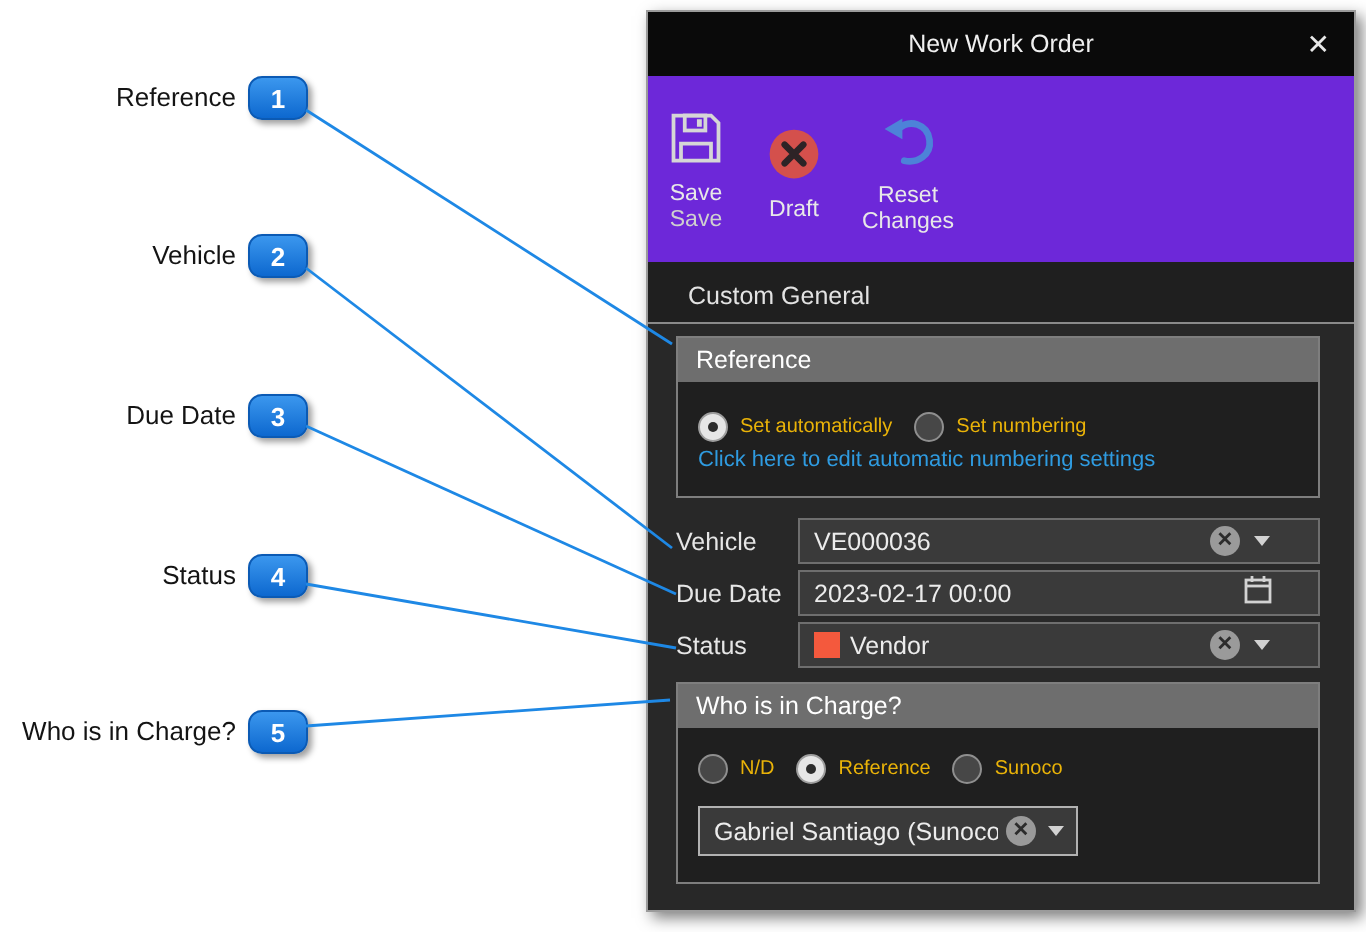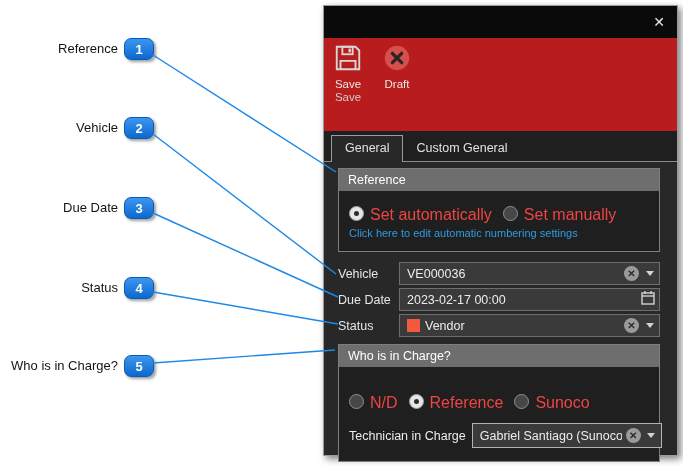--- a/index.html
+++ b/index.html
@@ -22,21 +22,21 @@
           background:#282828;border:1px solid #9b9b9b;
           box-shadow:3px 3px 7px rgba(0,0,0,.5);
           display:flex;flex-direction:column;z-index:10}
   .titlebar{height:32px;background:#0a0a0a;display:flex;align-items:center;
             justify-content:center;position:relative;flex:none}
   .title{color:#f0f0f0;font-size:12.5px}
   .win-close{position:absolute;right:12px;top:0;height:32px;display:flex;
              align-items:center;color:#e8e8e8;font-size:14px}
 
   
-  .ribbon{height:93px;background:#b91c1c;display:flex;align-items:flex-start;
+  .ribbon{height:93px;background:#6d28d9;display:flex;align-items:center;
           padding-left:3px;flex:none}
   .rgroup{display:flex;flex-direction:column}
   .rbtns{display:flex;flex:1;align-items:flex-start}
   .rbtn{display:flex;flex-direction:column;align-items:center;
         padding:5px 3px 0;gap:2px;color:#e8e8e8;font-size:11.5px;
         line-height:1.15;text-align:center}
   .w40{width:42px}.w48{width:50px}.w44{width:46px}.w56{width:58px}
   .rcaption{font-size:11.5px;color:#cfcfcf;text-align:center;padding-bottom:4px}
   .rsep{width:1px;background:#555;margin:4px 2px;flex:none}
 
@@ -46,45 +46,45 @@
   .tab{font-size:12.5px;color:#e2e2e2;padding:5px 13px 6px}
   .tab.active{background:#282828;border:1px solid #9b9b9b;border-bottom:none;
               margin-bottom:-1px;padding-bottom:7px}
 
   
   .content{flex:1;padding:6px 17px 0 14px}
   .groupbox{border:1px solid #7e7e7e}
   .gb-header{height:22px;background:#6e6e6e;color:#fff;font-size:12.5px;
              display:flex;align-items:center;padding-left:9px}
   .gb-body{background:#1f1f1f;padding:15px 10px 12px}
-  .radio-row{display:flex;font-size:16px;color:#ef4444}
+  .radio-row{display:flex;align-items:center;font-size:10px;color:#eab308}
   .radio{width:15px;height:15px;border-radius:50%;background:#474747;
          border:1px solid #8f8f8f;position:relative;flex:none;margin-right:6px}
   .radio.sel{background:#e6e6e6;border-color:#9e9e9e}
   .radio.sel::after{content:"";position:absolute;left:4px;top:4px;width:5px;
                     height:5px;border-radius:50%;background:#2c2c2c}
   .rlabel{margin-right:11px}
   .link{color:#2f9be0;font-size:11px;margin-top:3px}
 
   .field-row{display:flex;align-items:center;margin-top:3px}
   .field-row.first{margin-top:10px}
   .field-label{width:61px;font-size:12.5px;color:#e6e6e6;flex:none}
   .field{flex:1;height:23px;background:#3a3a3a;border:1px solid #6e6e6e;
-         display:flex;align-items:center;padding:0 3px 0 7px;
+         display:flex;align-items:center;padding:0 22px 0 7px;
          font-size:12.5px;color:#ececec;gap:5px}
   .field .val{flex:1;white-space:nowrap;overflow:hidden}
   .clear{width:15px;height:15px;border-radius:50%;background:#9a9a9a;
          color:#2c2c2c;font-size:10px;line-height:15px;text-align:center;
          font-weight:bold;flex:none}
   .caret{width:0;height:0;border-left:4px solid transparent;
          border-right:4px solid transparent;border-top:5px solid #d2d2d2;
          flex:none;margin:0 2px}
   .swatch{width:13px;height:13px;flex:none}
   .whogroup{margin-top:7px}
-  .gb-body.who{padding:27px 10px 13px}
+  .gb-body.who{padding:13px 10px 13px}
   .tech-row{display:flex;align-items:center;margin-top:11px;font-size:12.5px;
             color:#ececec}
   .tech-label{margin-right:6px;flex:none}
   .tech-combo{width:190px;height:25px;background:#3a3a3a;border:1px solid #b2b2b2;
               display:flex;align-items:center;padding:0 4px 0 7px;
               font-size:12.5px;color:#ececec;gap:4px}
   .tech-combo .val{flex:1;white-space:nowrap;overflow:hidden}
 </style>
 </head>
 <body>
@@ -107,20 +107,21 @@
     <line x1="153" y1="55" x2="336" y2="172" stroke="#1e88e5" stroke-width="1.4"></line>
     <line x1="153" y1="134" x2="336" y2="274" stroke="#1e88e5" stroke-width="1.4"></line>
     <line x1="153" y1="213" x2="338" y2="297" stroke="#1e88e5" stroke-width="1.4"></line>
     <line x1="153" y1="292" x2="338" y2="324" stroke="#1e88e5" stroke-width="1.4"></line>
     <line x1="153" y1="363" x2="335" y2="350" stroke="#1e88e5" stroke-width="1.4"></line>
   </svg>
 
   <div class="window">
 
     <div class="titlebar">
+      <span class="title">New Work Order</span>
       <span class="win-close">✕</span>
     </div>
 
     <div class="ribbon">
       <div class="rgroup">
         <div class="rbtns">
           <div class="rbtn w40">
             <span>
               <svg width="30" height="30" viewBox="0 0 32 32" fill="none" stroke="#d6d6d6" stroke-width="2">
                 <path d="M4 4 h20 l4 4 v20 h-24 z"></path>
@@ -146,39 +147,51 @@
                 <path d="M11 11 L21 21 M21 11 L11 21" stroke="#2d2326" stroke-width="3.4" stroke-linecap="round"></path>
               </svg>
             </span>
             <span>Draft</span>
           </div>
         </div>
       </div>
 
       <div class="rsep"></div>
 
+      <div class="rgroup">
+        <div class="rbtns">
+          <div class="rbtn w56">
+            <span>
+              <svg width="30" height="30" viewBox="0 0 32 32">
+                <path d="M11 9 C 17 3.5, 26.5 6.5, 27.5 15 C 28.5 23 21 27.5 14 26" fill="none" stroke="#4d82d8" stroke-width="3.6" stroke-linecap="round"></path>
+                <polygon points="3.5,9 13,3.5 13,14.5" fill="#4d82d8"></polygon>
+              </svg>
+            </span>
+            <span>Reset Changes</span>
+          </div>
+        </div>
+      </div>
 
       <div class="rsep"></div>
     </div>
 
     <div class="tabstrip">
-      <div class="tab active">General</div>
       <div class="tab">Custom General</div>
     </div>
 
     <div class="content">
 
       <div class="groupbox">
         <div class="gb-header">Reference</div>
         <div class="gb-body">
           <div class="radio-row">
             <span class="radio sel"></span>
             <span class="rlabel">Set automatically</span>
             <span class="radio"></span>
-            <span class="rlabel">Set manually</span>
+            <span class="rlabel">Set numbering</span>
           </div>
           <div class="link">Click here to edit automatic numbering settings</div>
         </div>
       </div>
 
       <div class="field-row first">
         <span class="field-label">Vehicle</span>
         <div class="field">
           <span class="val">VE000036</span>
           <span class="clear">✕</span>
@@ -216,21 +229,20 @@
         <div class="gb-body who">
           <div class="radio-row">
             <span class="radio"></span>
             <span class="rlabel">N/D</span>
             <span class="radio sel"></span>
             <span class="rlabel">Reference</span>
             <span class="radio"></span>
             <span class="rlabel">Sunoco</span>
           </div>
           <div class="tech-row">
-            <span class="tech-label">Technician in Charge</span>
             <div class="tech-combo">
               <span class="val">Gabriel Santiago (Sunoco)</span>
               <span class="clear">✕</span>
               <span class="caret"></span>
             </div>
           </div>
         </div>
       </div>
 
     </div>

